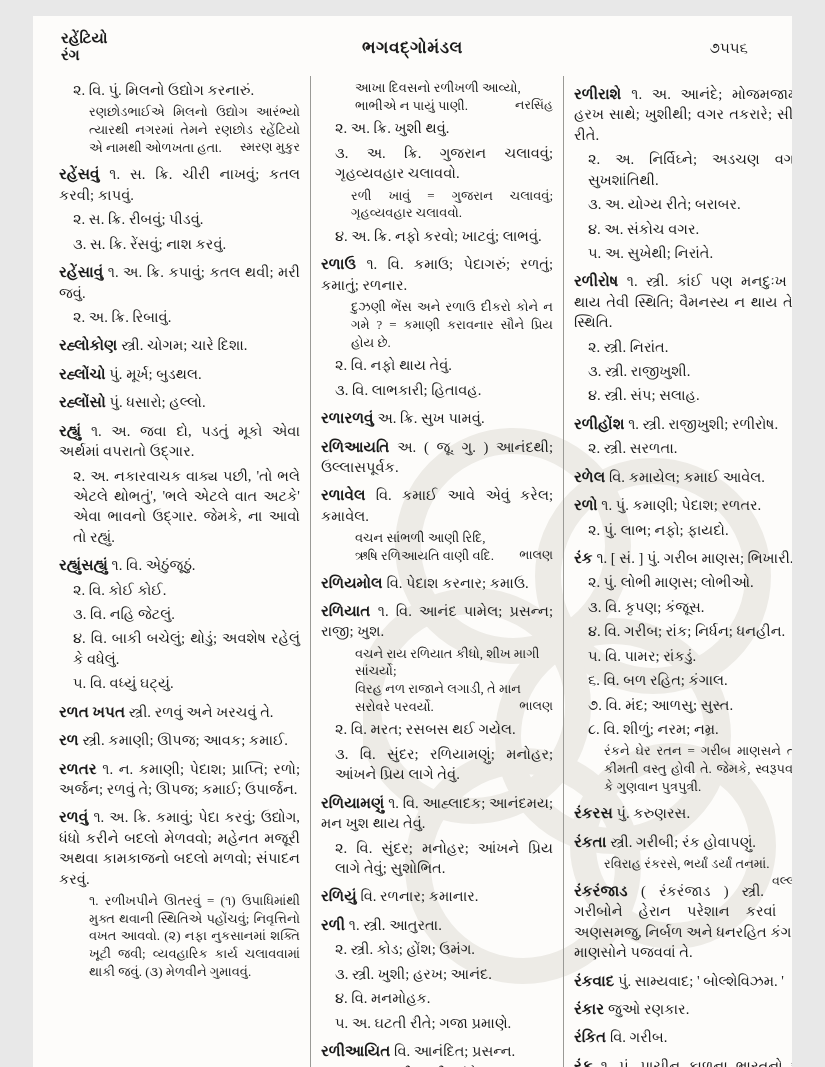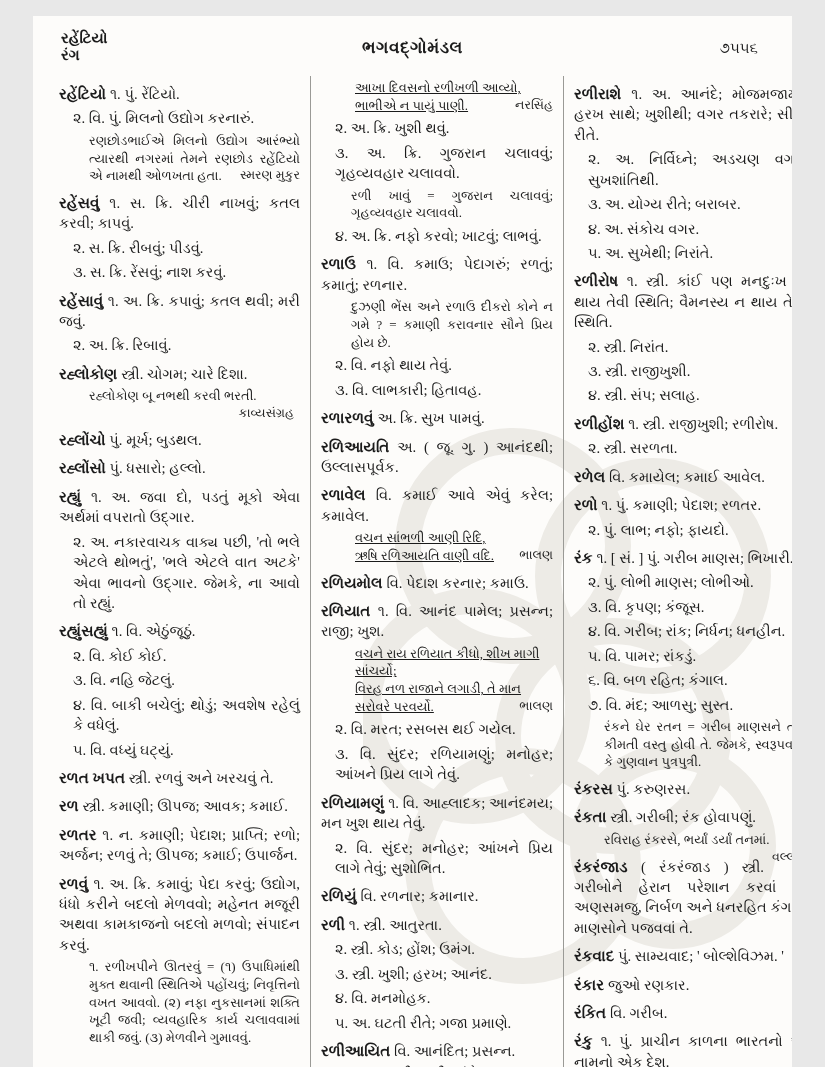--- a/index.html
+++ b/index.html
@@ -18,21 +18,21 @@
   }
   .guide{
     position:absolute;left:0;top:0;line-height:1.15;
     font-size:15px;font-weight:bold;
   }
   .title{
     position:absolute;left:0;right:0;top:8px;text-align:center;
     font-size:17px;font-weight:bold;letter-spacing:.5px;
   }
   .pageno{
-    position:absolute;right:6px;top:10px;font-size:15px;
+    position:absolute;right:16px;top:10px;font-size:15px;
   }
   
   #wm{
     position:absolute;left:330px;top:360px;width:440px;height:620px;
     pointer-events:none;z-index:0;opacity:1;
   }
   
   #cols{
     position:absolute;top:60px;left:24px;right:12px;bottom:6px;
     display:flex;z-index:1;
@@ -50,21 +50,21 @@
   }
   p.sense{
     font-size:14.6px;line-height:1.40;margin-top:4px;padding-left:14px;
   }
   p.quote{
     font-size:13px;line-height:1.36;margin-top:3px;
     padding-left:30px;
   }
   p.verse{
     font-size:13px;line-height:1.36;margin-top:3px;
-    padding-left:34px;white-space:pre-line;text-align:left;text-decoration:underline;
+    padding-left:34px;white-space:pre-line;text-align:left;
   }
   .head{font-weight:bold;font-size:15.2px;}
   .attr{float:right;font-size:12.6px;padding-left:8px;}
   .attr.nl{float:none;display:block;text-align:right;padding-right:6px;}
 </style>
 </head>
 <body>
 
 <div id="page">
 
@@ -83,30 +83,28 @@
     <div class="guide">
       <div>રહેંટિયો</div>
       <div>રંગ</div>
     </div>
     <div class="title">ભગવદ્ગોમંડલ</div>
     <div class="pageno">૭૫૫૬</div>
   </div>
 
   <div id="cols">
     <div class="col">
-        <p class="entry"><b class="head">રહેંટિયો </b>૧. પું. રેંટિયો.</p>
         <p class="sense">૨. વિ. પું. મિલનો ઉદ્યોગ કરનારું.</p>
         <p class="quote">રણછોડભાઈએ મિલનો ઉદ્યોગ આરંભ્યો ત્યારથી નગરમાં તેમને રણછોડ રહેંટિયો એ નામથી ઓળખતા હતા.<span class="attr">સ્મરણ મુકુર</span></p>
         <p class="entry"><b class="head">રહેંસવું </b>૧. સ. ક્રિ. ચીરી નાખવું; કતલ કરવી; કાપવું.</p>
         <p class="sense">૨. સ. ક્રિ. રીબવું; પીડવું.</p>
         <p class="sense">૩. સ. ક્રિ. રેંસવું; નાશ કરવું.</p>
         <p class="entry"><b class="head">રહેંસાવું </b>૧. અ. ક્રિ. કપાવું; કતલ થવી; મરી જવું.</p>
         <p class="sense">૨. અ. ક્રિ. રિબાવું.</p>
         <p class="entry"><b class="head">રહ્લોકોણ </b>સ્ત્રી. ચોગમ; ચારે દિશા.</p>
-        <p class="quote">રહ્લોકોણ બૂ નભથી કરવી ભરતી.<span class="attr nl">કાવ્યસંગ્રહ</span></p>
         <p class="entry"><b class="head">રહ્લોંચો </b>પું. મૂર્ખ; બુડથલ.</p>
         <p class="entry"><b class="head">રહ્લોંસો </b>પું. ધસારો; હલ્લો.</p>
         <p class="entry"><b class="head">રહ્યું </b>૧. અ. જવા દો, પડતું મૂકો એવા અર્થમાં વપરાતો ઉદ્ગાર.</p>
         <p class="sense">૨. અ. નકારવાચક વાક્ય પછી, 'તો ભલે એટલે થોભતું', 'ભલે એટલે વાત અટકે' એવા ભાવનો ઉદ્ગાર. જેમકે, ના આવો તો રહ્યું.</p>
         <p class="entry"><b class="head">રહ્યુંસહ્યું </b>૧. વિ. એઠુંજૂઠું.</p>
         <p class="sense">૨. વિ. કોઈ કોઈ.</p>
         <p class="sense">૩. વિ. નહિ જેટલું.</p>
         <p class="sense">૪. વિ. બાકી બચેલું; થોડું; અવશેષ રહેલું કે વધેલું.</p>
         <p class="sense">૫. વિ. વધ્યું ઘટ્યું.</p>
         <p class="entry"><b class="head">રળત ખપત </b>સ્ત્રી. રળવું અને ખરચવું તે.</p>
@@ -164,20 +162,21 @@
         <p class="entry"><b class="head">રળેલ </b>વિ. કમાયેલ; કમાઈ આવેલ.</p>
         <p class="entry"><b class="head">રળો </b>૧. પું. કમાણી; પેદાશ; રળતર.</p>
         <p class="sense">૨. પું. લાભ; નફો; ફાયદો.</p>
         <p class="entry"><b class="head">રંક </b>૧. [ સં. ] પું. ગરીબ માણસ; ભિખારી.</p>
         <p class="sense">૨. પું. લોભી માણસ; લોભીઓ.</p>
         <p class="sense">૩. વિ. કૃપણ; કંજૂસ.</p>
         <p class="sense">૪. વિ. ગરીબ; રાંક; નિર્ધન; ધનહીન.</p>
         <p class="sense">૫. વિ. પામર; રાંકડું.</p>
         <p class="sense">૬. વિ. બળ રહિત; કંગાલ.</p>
         <p class="sense">૭. વિ. મંદ; આળસુ; સુસ્ત.</p>
+        <p class="sense">૮. વિ. શીળું; નરમ; નમ્ર.</p>
         <p class="quote">રંકને ઘેર રતન = ગરીબ માણસને ત્યાં કીમતી વસ્તુ હોવી તે. જેમકે, સ્વરૂપવાન કે ગુણવાન પુત્રપુત્રી.</p>
         <p class="entry"><b class="head">રંકરસ </b>પું. કરુણરસ.</p>
         <p class="entry"><b class="head">રંકતા </b>સ્ત્રી. ગરીબી; રંક હોવાપણું.</p>
         <p class="quote">રવિરાહ રંકરસે, ભર્યાં ડર્યાં તનમાં.<span class="attr">વલ્લભ</span></p>
         <p class="entry"><b class="head">રંકરંજાડ </b>( રંકરંજાડ ) સ્ત્રી. ગરીબોને હેરાન પરેશાન કરવાં તે; અણસમજુ, નિર્બળ અને ધનરહિત કંગાલ માણસોને પજવવાં તે.</p>
         <p class="entry"><b class="head">રંકવાદ </b>પું. સામ્યવાદ; ' બોલ્શેવિઝમ. '</p>
         <p class="entry"><b class="head">રંકાર </b>જુઓ રણકાર.</p>
         <p class="entry"><b class="head">રંકિત </b>વિ. ગરીબ.</p>
         <p class="entry"><b class="head">રંકુ </b>૧. પું. પ્રાચીન કાળના ભારતનો એ નામનો એક દેશ.</p>
       </div>

